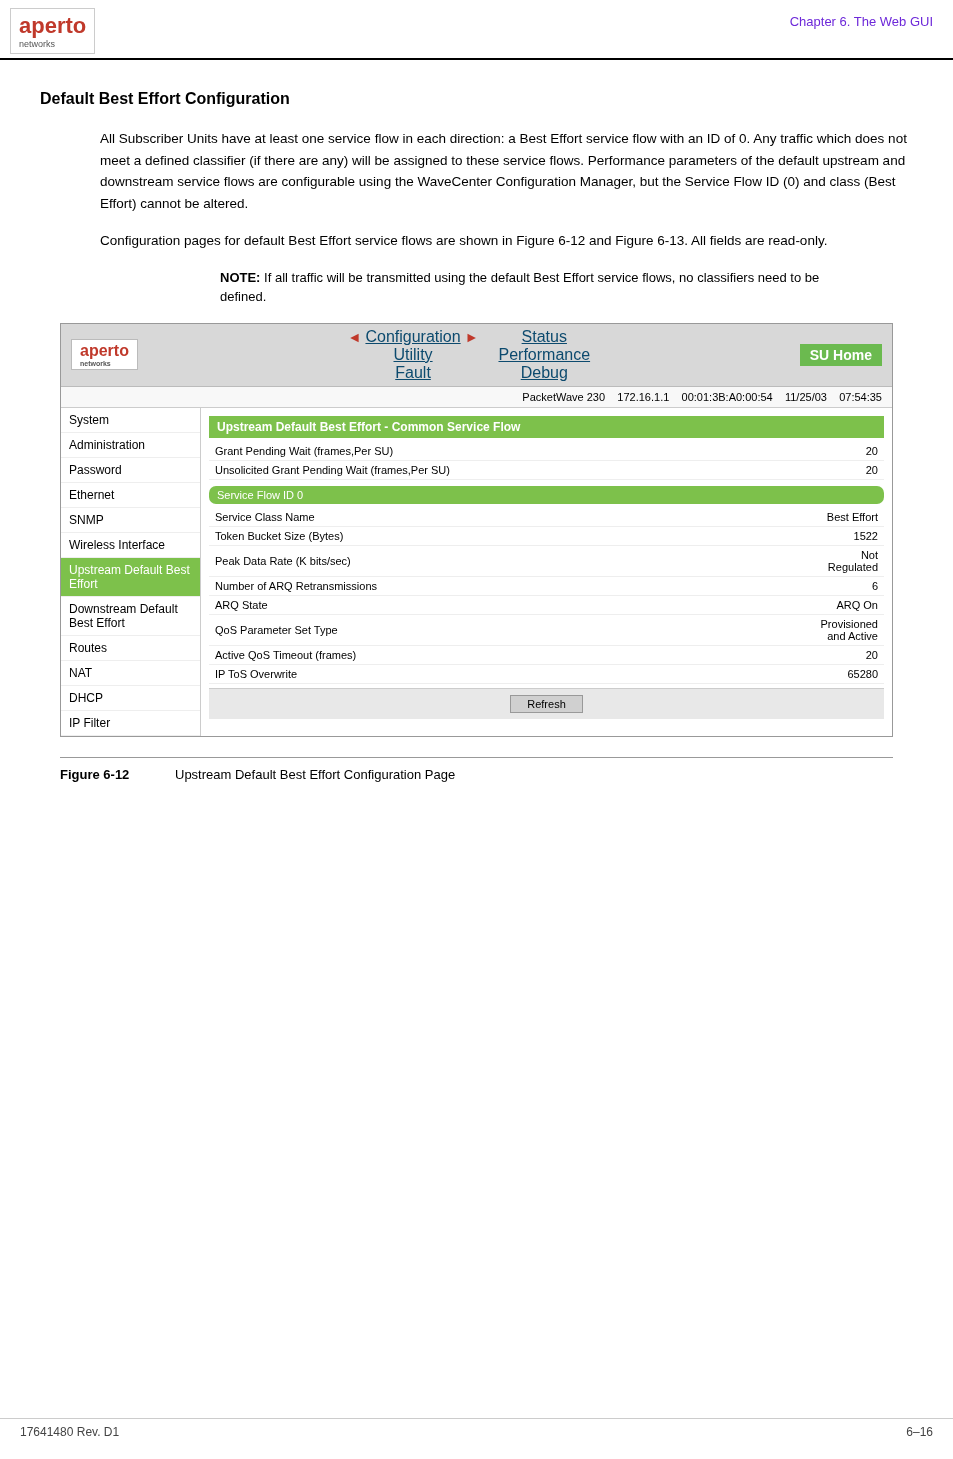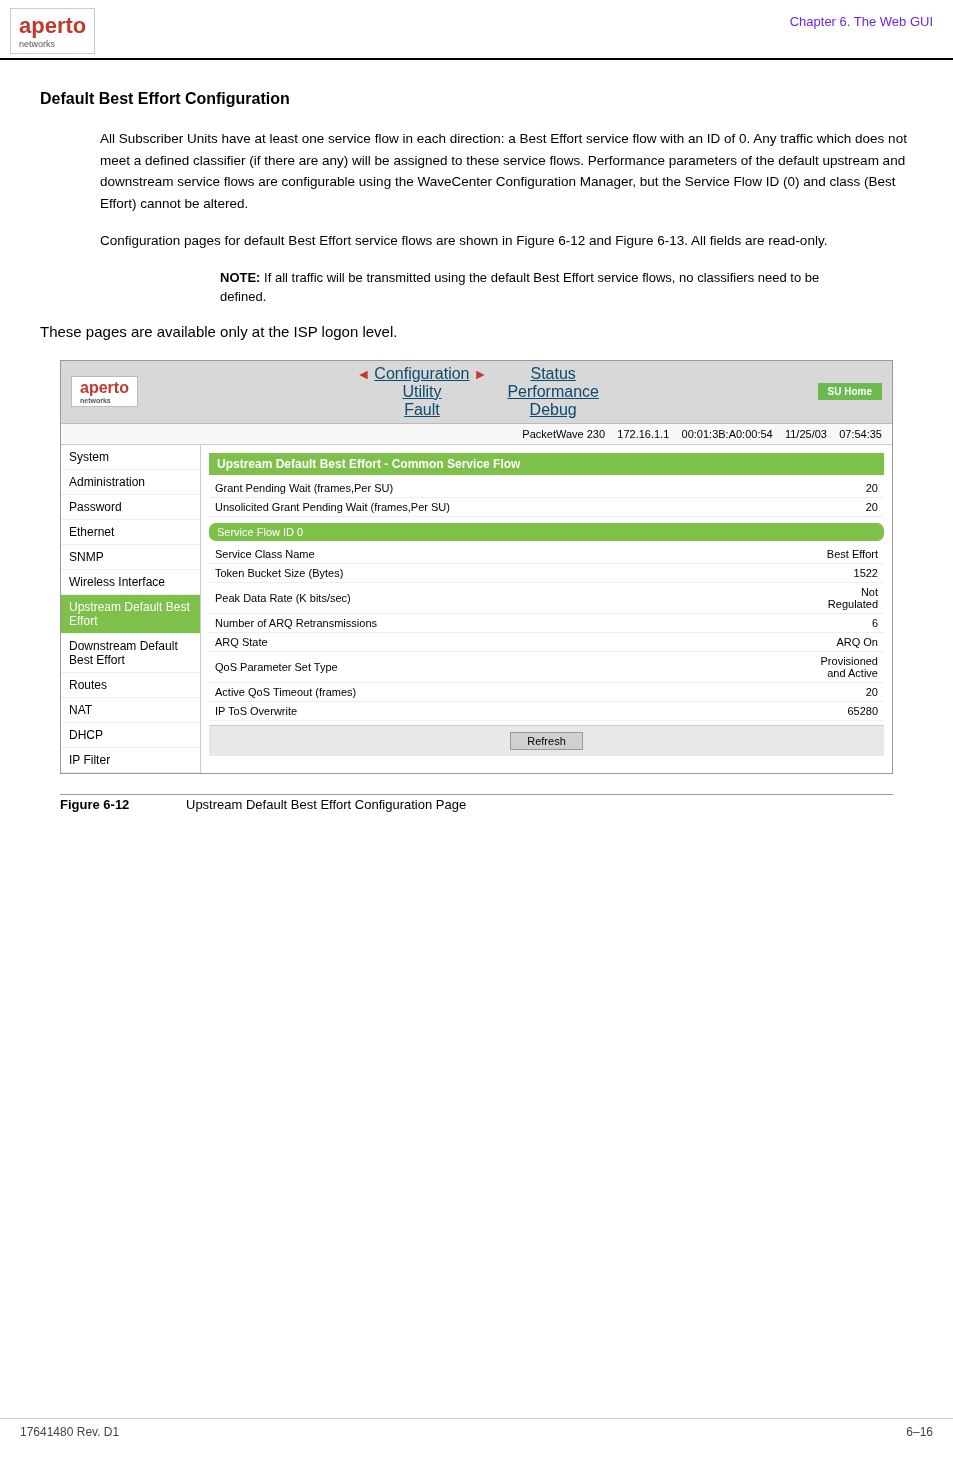--- a/index.html
+++ b/index.html
@@ -131,21 +131,21 @@
     .ss-nav a {
       text-decoration: underline;
       color: #0c4a6e;
       font-size: 16px;
     }
     .ss-home-btn {
       background: #6bba4f;
       color: #fff;
       font-weight: bold;
       padding: 3px 10px;
-      font-size: 10px;
+      font-size: 14px;
       border: none;
     }
     
     .ss-devicebar {
       text-align: right;
       padding: 4px 10px;
       font-size: 11px;
       color: #000;
       background: #f8f8f8;
       border-bottom: 1px solid #ccc;
@@ -220,23 +220,23 @@
       background: #d0d0d0;
       border: 1px solid #999;
       padding: 2px 16px;
       font-size: 11px;
       cursor: pointer;
     }
     
     .figure-caption {
       display: flex;
       align-items: center;
-      gap: 26px;
+      gap: 15px;
       margin: 10px 20px 0 20px;
-      padding-top: 2px;
+      padding-top: 9px;
       border-top: 1px solid #999;
       font-size: 13px;
     }
     .figure-label {
       font-weight: bold;
       font-size: 13px;
       min-width: 100px;
     }
     
     .page-footer {
@@ -273,21 +273,20 @@
   <h1 class="section-title">Default Best Effort Configuration</h1>
 
   <p class="body-text">All Subscriber Units have at least one service flow in each direction: a Best Effort service flow with an ID of 0. Any traffic which does not meet a defined classifier (if there are any) will be assigned to these service flows. Performance parameters of the default upstream and downstream service flows are configurable using the WaveCenter Configuration Manager, but the Service Flow ID (0) and class (Best Effort) cannot be altered.</p>
   <p class="body-text">Configuration pages for default Best Effort service flows are shown in Figure 6-12 and Figure 6-13. All fields are read-only.</p>
 
   <div class="note-block">
     <span class="note-label">NOTE:</span>
     <span> If all traffic will be transmitted using the default Best Effort service flows, no classifiers need to be defined.</span>
   </div>
 
-  <p class="available-text">These pages are available only at the ISP logon level.</p>
 
   <div class="screenshot-frame">
     <div class="screenshot-inner">
 
       <div class="ss-topbar">
         <div class="ss-logo">
           <span>aperto</span>
           <small>networks</small>
         </div>
         <div class="ss-nav">

